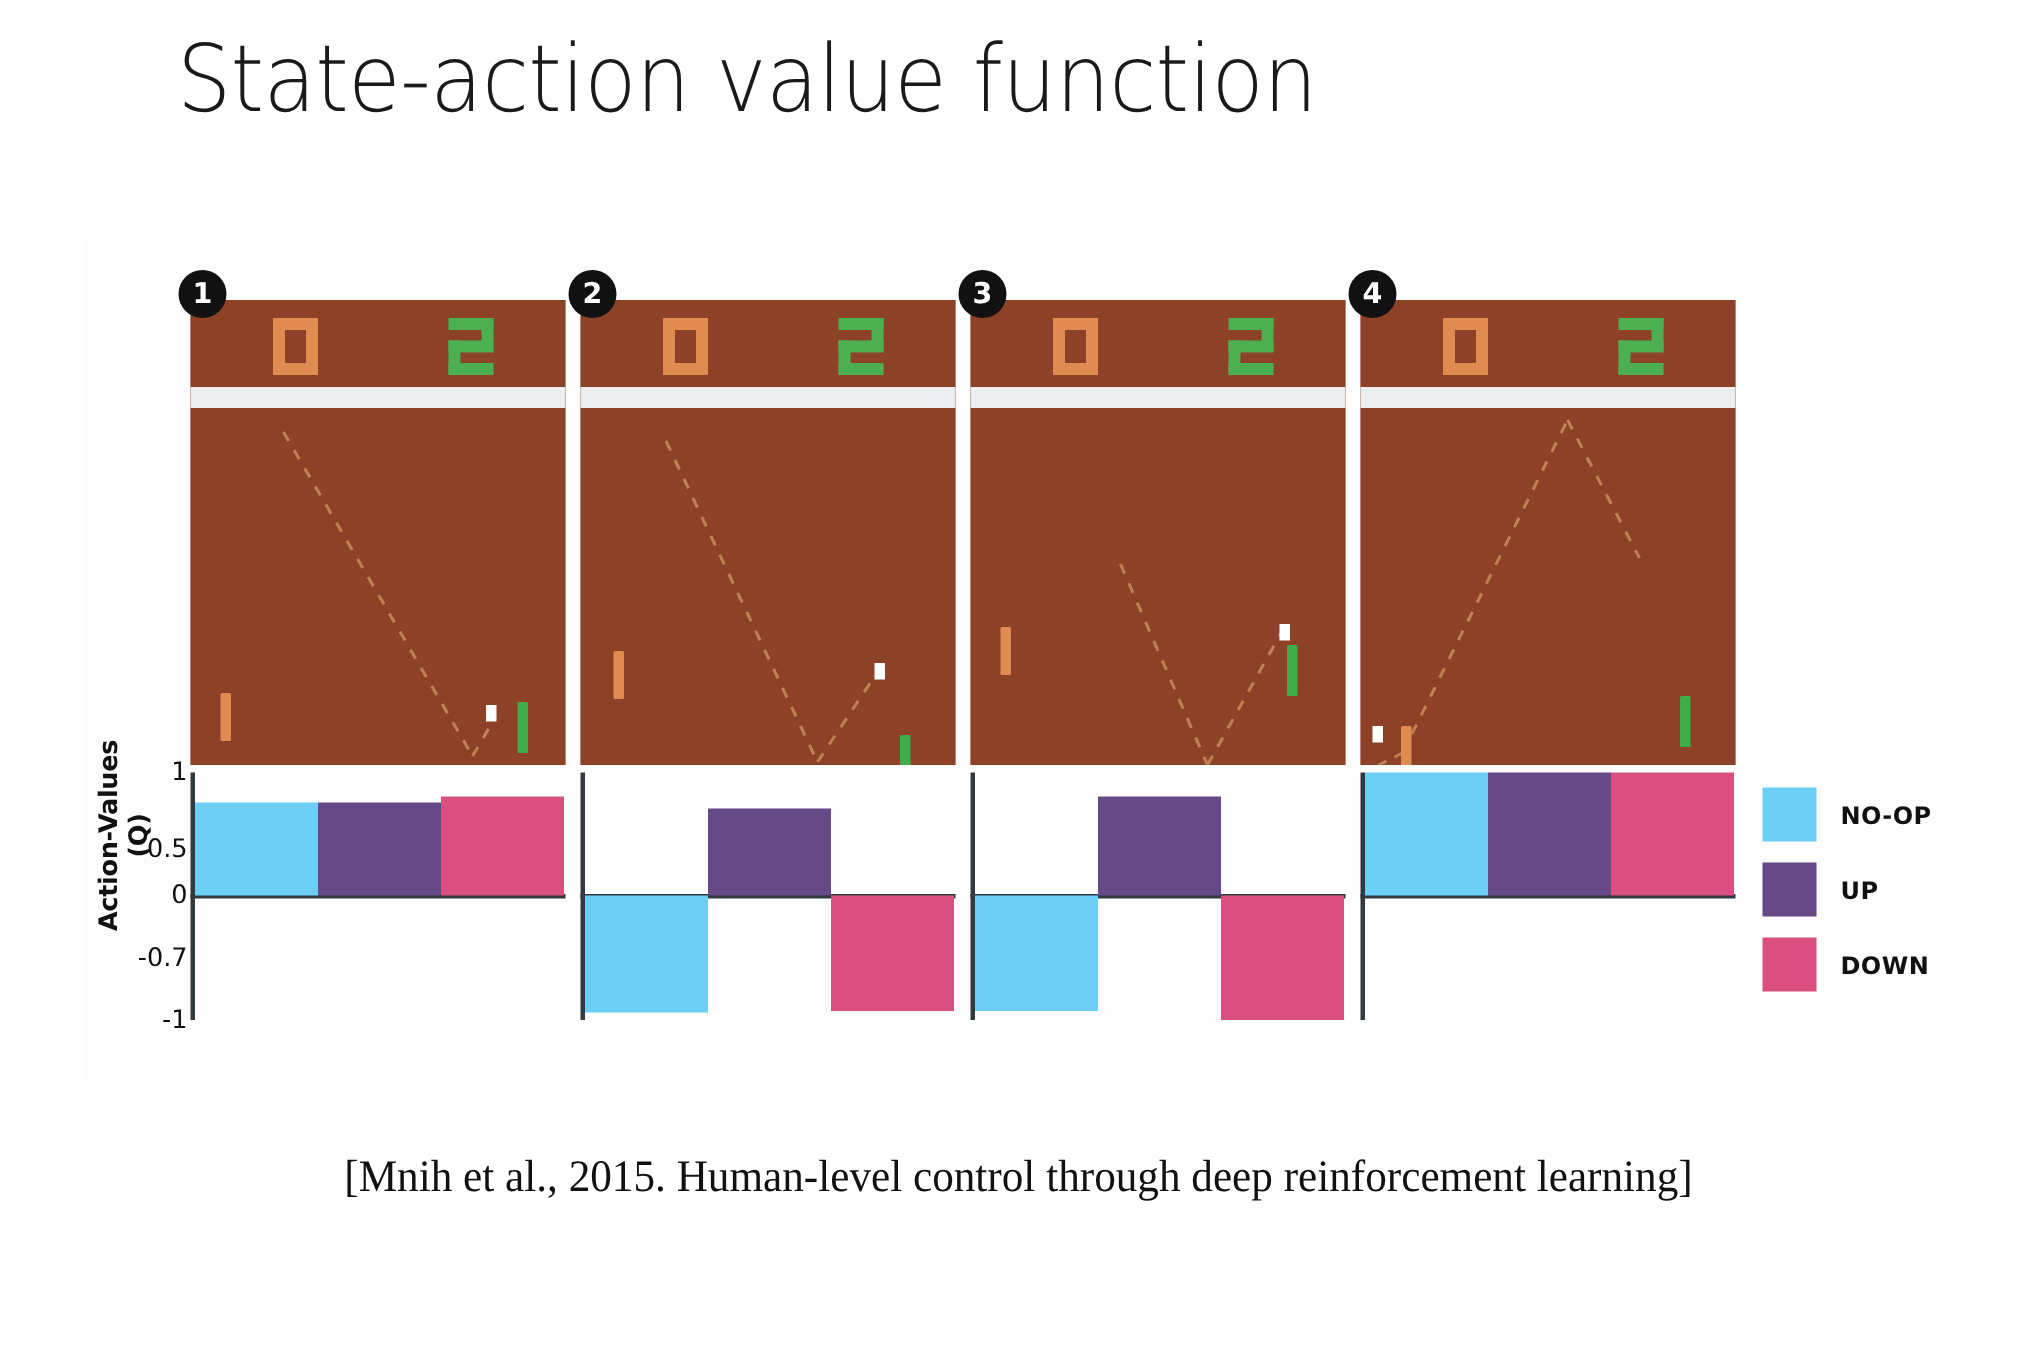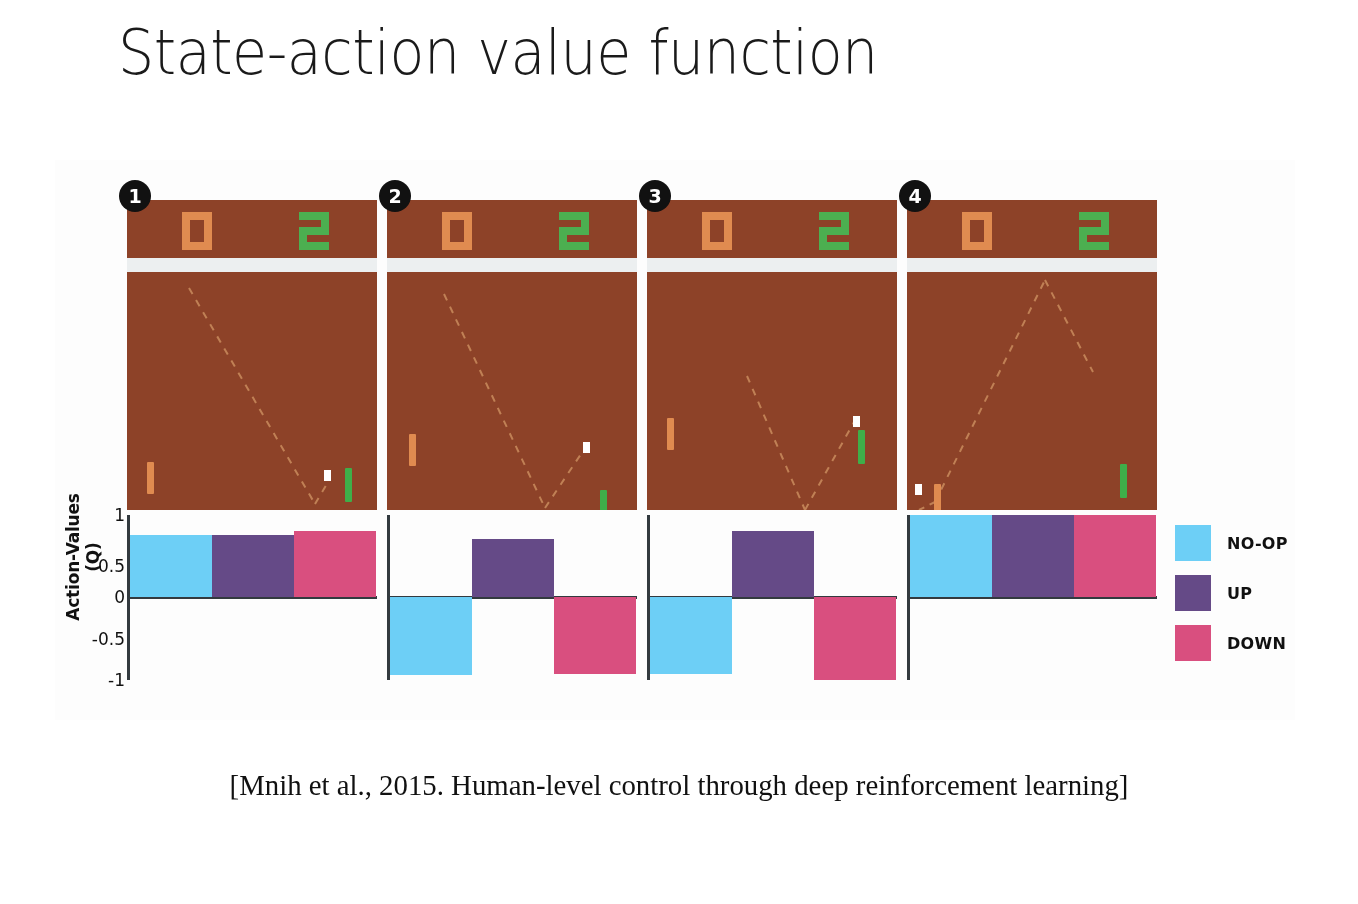--- a/index.html
+++ b/index.html
@@ -362,21 +362,21 @@
   </div>
 
   <div id="chart-area">
 
     <div id="y-axis-label">Action-Values (Q)</div>
 
     <div id="y-ticks">
       <div class="y-tick" style="top:0px;">1</div>
       <div class="y-tick" style="top:51px;">0.5</div>
       <div class="y-tick" style="top:82px;">0</div>
-      <div class="y-tick" style="top:124px;">-0.5</div>
+      <div class="y-tick" style="top:124px;">-0.7</div>
       <div class="y-tick" style="top:165px;">-1</div>
     </div>
 
     <div class="axis-vline" style="left:72px;"></div>
     <div class="axis-vline" style="left:332px;"></div>
     <div class="axis-vline" style="left:592px;"></div>
     <div class="axis-vline" style="left:852px;"></div>
 
     <div class="zero-line" style="left:72px;  top:81px; width:250px;"></div>
     <div class="zero-line" style="left:332px; top:81px; width:250px;"></div>

